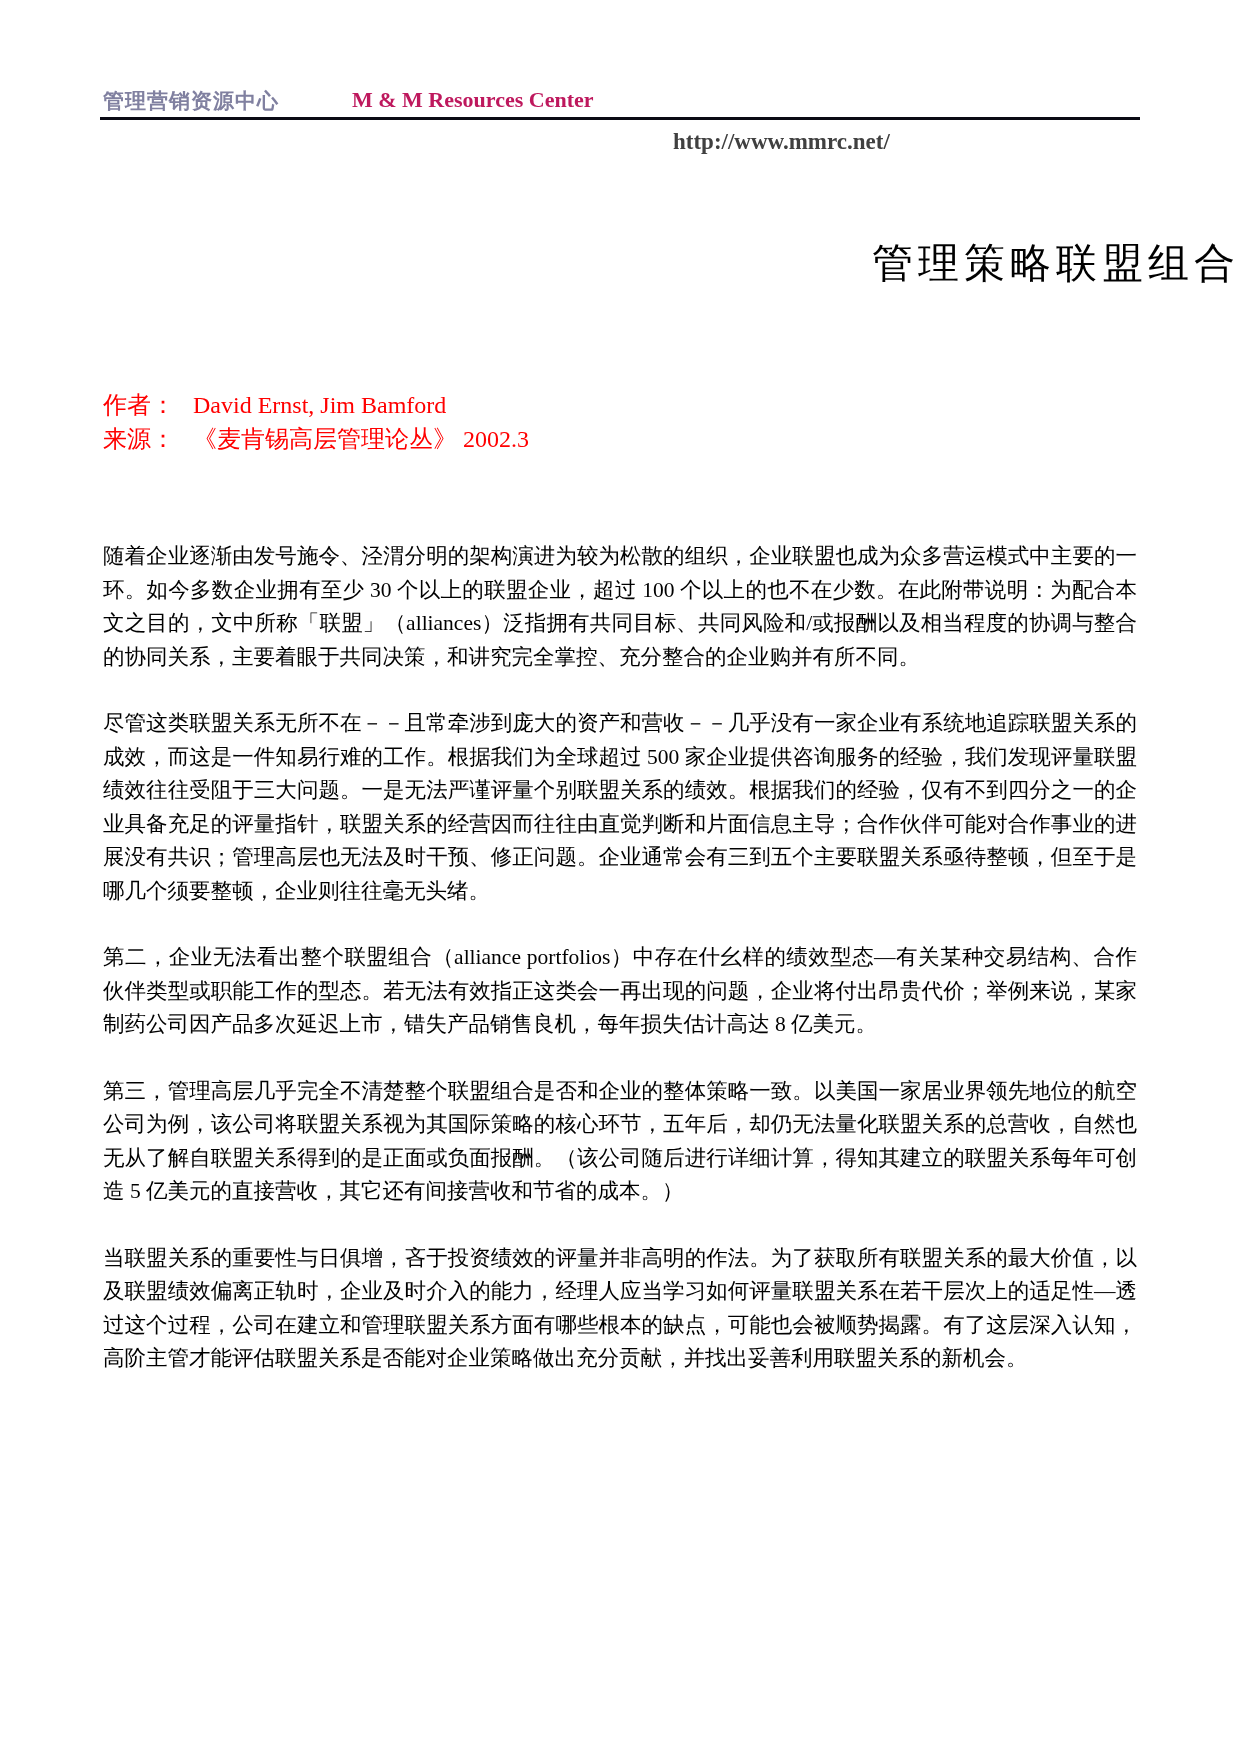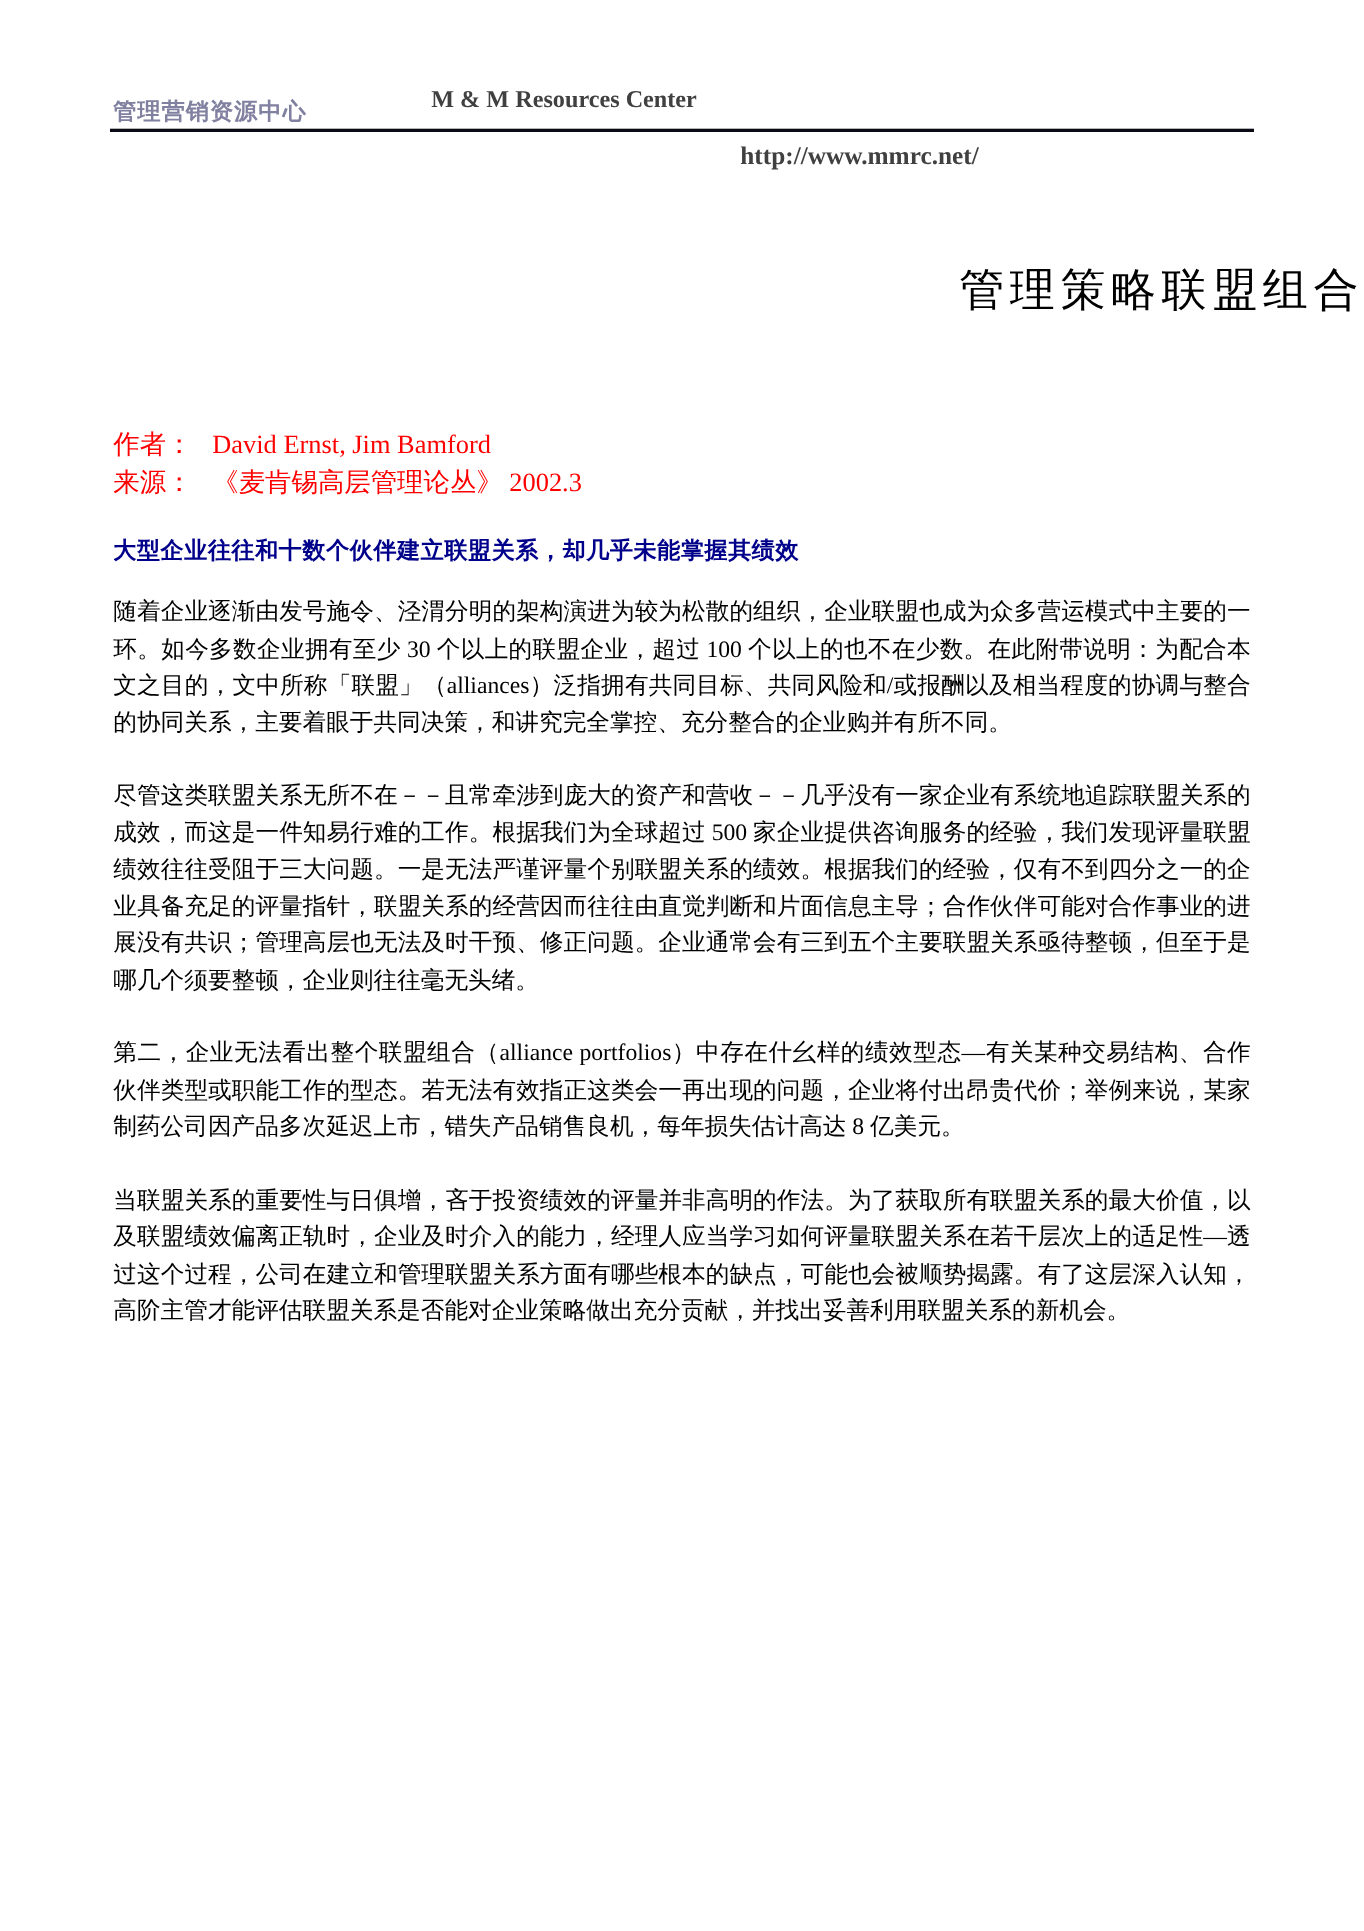--- a/index.html
+++ b/index.html
@@ -22,26 +22,25 @@
     top: 87px;
     font-size: 21px;
     font-weight: bold;
     letter-spacing: 1px;
     color: #8080a0;
     white-space: nowrap;
   }
   .header-en {
     position: absolute;
     left: 352px;
-    top: 77px;
+    top: 87px;
     font-size: 22px;
     font-weight: bold;
-    color: #404040;
+    color: #be185d;
     white-space: nowrap;
-    margin-left: 40px;
   }
   .header-url {
     position: absolute;
     left: 673px;
     top: 85px;
     font-size: 23px;
     font-weight: bold;
     color: #404040;
     text-decoration: none;
     white-space: nowrap;
@@ -121,22 +120,22 @@
 
   <div class="meta">
     <span class="meta-line">
       <span class="meta-label">作者：</span><span>David Ernst, Jim Bamford</span>
     </span>
     <span class="meta-line">
       <span class="meta-label">来源：</span><span>《麦肯锡高层管理论丛》 2002.3</span>
     </span>
   </div>
 
-  <div class="subtitle">大型企业往往和十数个伙伴建立联盟关系，却几乎未能掌握其绩效</div>
 
   <div class="article">
     <p>随着企业逐渐由发号施令、泾渭分明的架构演进为较为松散的组织，企业联盟也成为众多营运模式中主要的一环。如今多数企业拥有至少 30 个以上的联盟企业，超过 100 个以上的也不在少数。在此附带说明：为配合本文之目的，文中所称「联盟」（alliances）泛指拥有共同目标、共同风险和/或报酬以及相当程度的协调与整合的协同关系，主要着眼于共同决策，和讲究完全掌控、充分整合的企业购并有所不同。</p>
     <p>尽管这类联盟关系无所不在－－且常牵涉到庞大的资产和营收－－几乎没有一家企业有系统地追踪联盟关系的成效，而这是一件知易行难的工作。根据我们为全球超过 500 家企业提供咨询服务的经验，我们发现评量联盟绩效往往受阻于三大问题。一是无法严谨评量个别联盟关系的绩效。根据我们的经验，仅有不到四分之一的企业具备充足的评量指针，联盟关系的经营因而往往由直觉判断和片面信息主导；合作伙伴可能对合作事业的进展没有共识；管理高层也无法及时干预、修正问题。企业通常会有三到五个主要联盟关系亟待整顿，但至于是哪几个须要整顿，企业则往往毫无头绪。</p>
     <p>第二，企业无法看出整个联盟组合（alliance portfolios）中存在什幺样的绩效型态—有关某种交易结构、合作伙伴类型或职能工作的型态。若无法有效指正这类会一再出现的问题，企业将付出昂贵代价；举例来说，某家制药公司因产品多次延迟上市，错失产品销售良机，每年损失估计高达 8 亿美元。</p>
+    <p>第三，管理高层几乎完全不清楚整个联盟组合是否和企业的整体策略一致。以美国一家居业界领先地位的航空公司为例，该公司将联盟关系视为其国际策略的核心环节，五年后，却仍无法量化联盟关系的总营收，自然也无从了解自联盟关系得到的是正面或负面报酬。（该公司随后进行详细计算，得知其建立的联盟关系每年可创造 5 亿美元的直接营收，其它还有间接营收和节省的成本。）</p>
     <p>当联盟关系的重要性与日俱增，吝于投资绩效的评量并非高明的作法。为了获取所有联盟关系的最大价值，以及联盟绩效偏离正轨时，企业及时介入的能力，经理人应当学习如何评量联盟关系在若干层次上的适足性—透过这个过程，公司在建立和管理联盟关系方面有哪些根本的缺点，可能也会被顺势揭露。有了这层深入认知，高阶主管才能评估联盟关系是否能对企业策略做出充分贡献，并找出妥善利用联盟关系的新机会。</p>
   </div>
 
 </div>
 
 </body></html>

